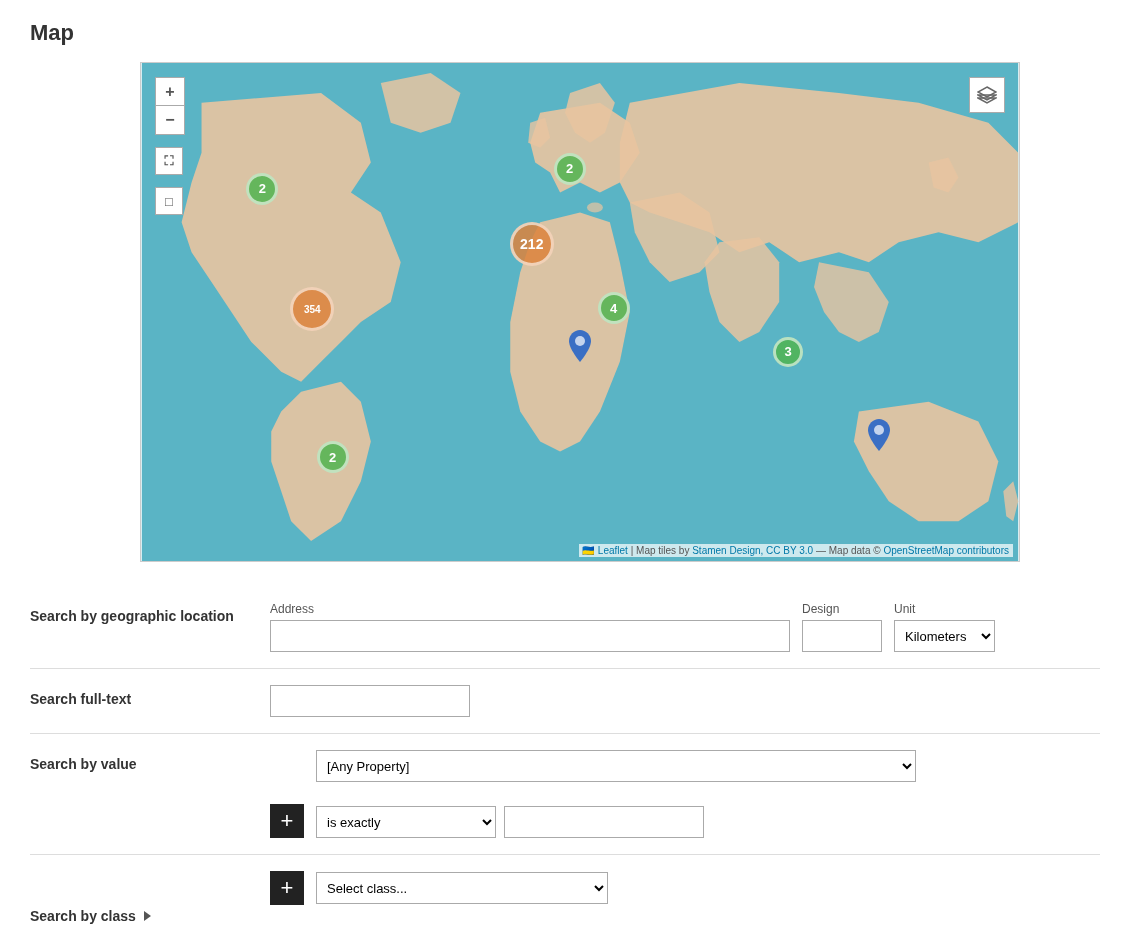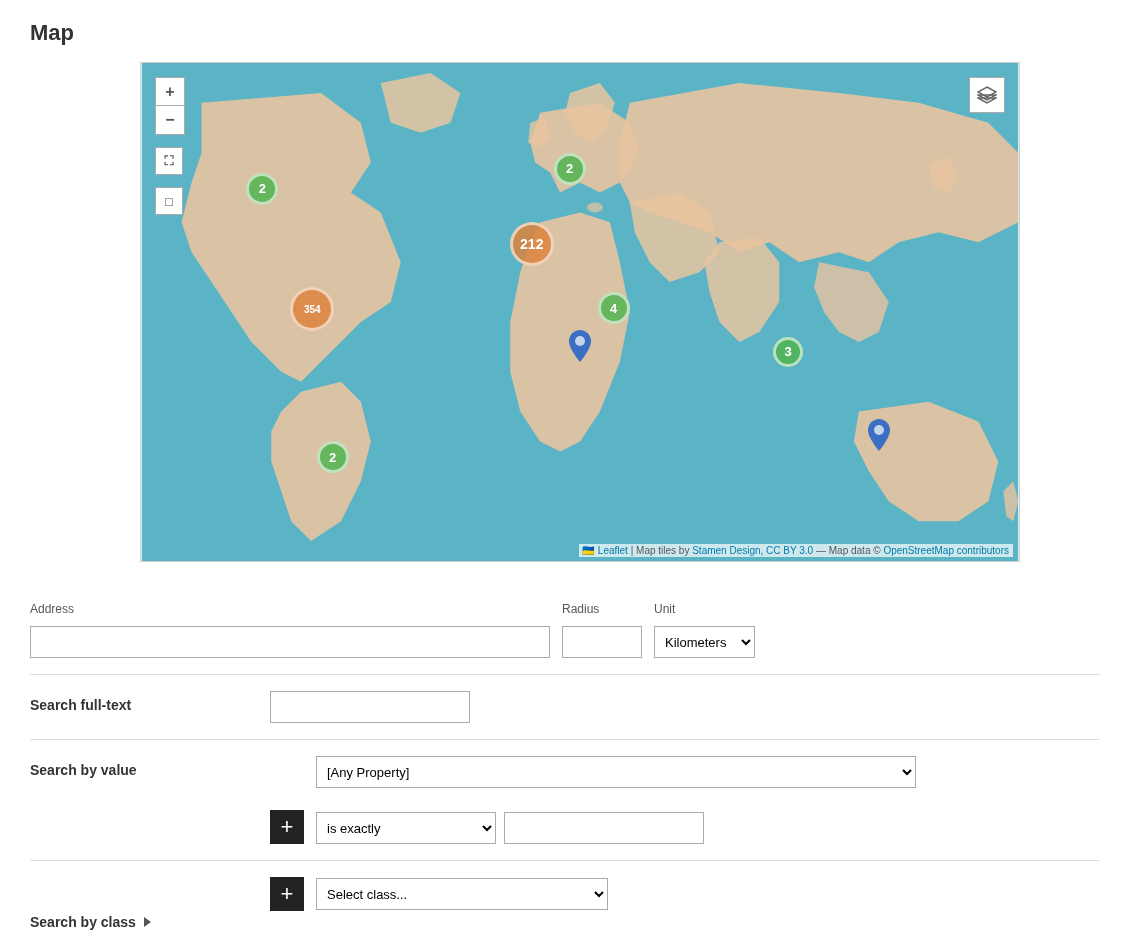--- a/index.html
+++ b/index.html
@@ -139,21 +139,21 @@
       gap: 8px;
     }
     .search-controls-row {
       display: flex;
       align-items: flex-end;
       gap: 12px;
     }
     .field-group {
       display: flex;
       flex-direction: column;
-      gap: 10px;
+      gap: 4px;
     }
     .field-label {
       font-size: 12px;
       color: #555;
     }
     input[type="text"] {
       height: 32px;
       border: 1px solid #aaa;
       padding: 4px 8px;
       font-size: 13px;
@@ -307,28 +307,29 @@
   </div>
 
   <div class="map-attribution">
     🇺🇦 <a href="#">Leaflet</a> | Map tiles by <a href="#">Stamen Design, CC BY 3.0</a> — Map data © <a href="#">OpenStreetMap contributors</a>
   </div>
 </div>
 
 <div class="search-section">
 
   <div class="search-row">
+    <div class="search-label">Search by geographic location</div>
     <div class="search-controls">
       <div class="search-controls-row">
         <div class="field-group">
           <div class="field-label">Address</div>
           <input type="text" class="address-input" style="">
         </div>
         <div class="field-group">
-          <div class="field-label">Radius</div>
+          <div class="field-label">Design</div>
           <input type="text" class="radius-input" style="">
         </div>
         <div class="field-group">
           <div class="field-label">Unit</div>
           <select class="unit-select">
             <option>Kilometers</option>
             <option>Miles</option>
           </select>
         </div>
       </div>

